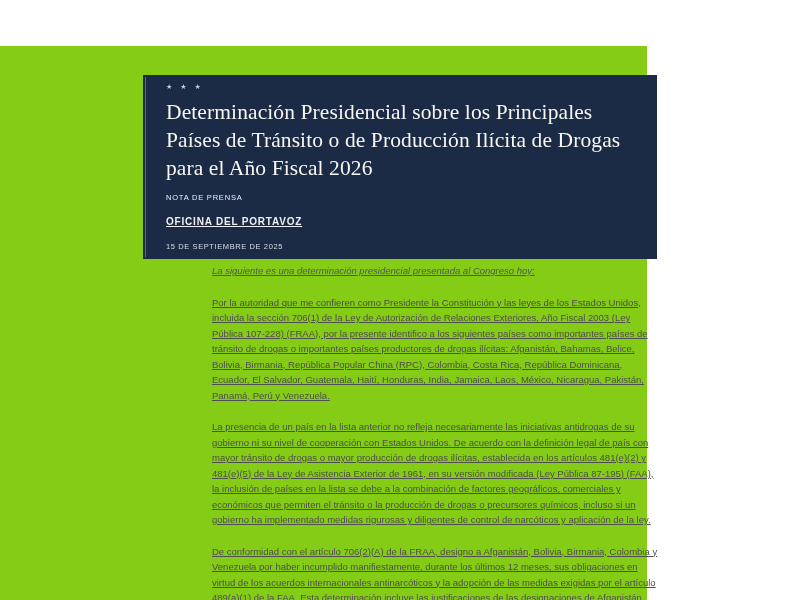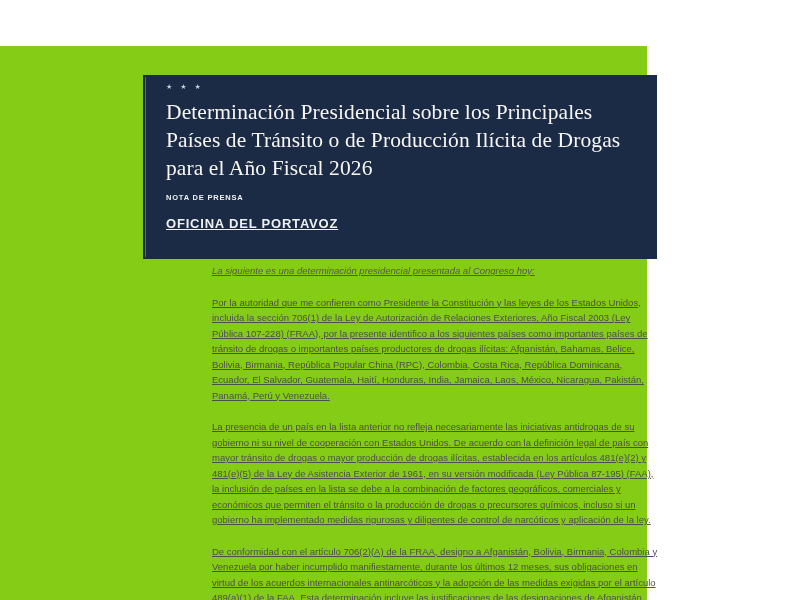--- a/index.html
+++ b/index.html
@@ -43,29 +43,29 @@
     font-weight: 400;
     font-size: 21.5px;
     line-height: 28px;
     color: #f7f6f2;
     letter-spacing: 0.1px;
     max-width: 495px;
   }
   .press-meta { margin-top: 11px; }
   .press-type {
     font-size: 7.5px;
-    font-weight: bold;
+    font-weight: normal;
     letter-spacing: 0.8px;
     color: #eef0f3;
     text-transform: uppercase;
   }
   .press-office {
     display: inline-block;
     margin-top: 14px;
-    font-size: 13px;
+    font-size: 10px;
     font-weight: bold;
     letter-spacing: 0.8px;
     color: #eef0f3;
     text-transform: uppercase;
     text-decoration: underline;
     cursor: pointer;
   }
   .press-date {
     margin-top: 13px;
     font-size: 7.5px;
@@ -95,20 +95,21 @@
 
 <div class="canvas">
 
   <header class="press-header">
     <div class="accent-line"></div>
     <div class="stars">★ ★ ★</div>
     <h1 class="press-title">Determinación Presidencial sobre los Principales Países de Tránsito o de Producción Ilícita de Drogas para el Año Fiscal 2026</h1>
     <div class="press-meta">
       <div class="press-type">NOTA DE PRENSA</div>
       <a class="press-office">OFICINA DEL PORTAVOZ</a>
+      <div class="press-date">15 DE SEPTIEMBRE DE 2025</div>
     </div>
   </header>
 
   <main class="press-body">
     <p class="intro-line">La siguiente es una determinación presidencial presentada al Congreso hoy:</p>
     <p>Por la autoridad que me confieren como Presidente la Constitución y las leyes de los Estados Unidos, incluida la sección 706(1) de la Ley de Autorización de Relaciones Exteriores, Año Fiscal 2003 (Ley Pública 107-228) (FRAA), por la presente identifico a los siguientes países como importantes países de tránsito de drogas o importantes países productores de drogas ilícitas: Afganistán, Bahamas, Belice, Bolivia, Birmania, República Popular China (RPC), Colombia, Costa Rica, República Dominicana, Ecuador, El Salvador, Guatemala, Haití, Honduras, India, Jamaica, Laos, México, Nicaragua, Pakistán, Panamá, Perú y Venezuela.</p>
     <p>La presencia de un país en la lista anterior no refleja necesariamente las iniciativas antidrogas de su gobierno ni su nivel de cooperación con Estados Unidos. De acuerdo con la definición legal de país con mayor tránsito de drogas o mayor producción de drogas ilícitas, establecida en los artículos 481(e)(2) y 481(e)(5) de la Ley de Asistencia Exterior de 1961, en su versión modificada (Ley Pública 87-195) (FAA), la inclusión de países en la lista se debe a la combinación de factores geográficos, comerciales y económicos que permiten el tránsito o la producción de drogas o precursores químicos, incluso si un gobierno ha implementado medidas rigurosas y diligentes de control de narcóticos y aplicación de la ley.</p>
     <p>De conformidad con el artículo 706(2)(A) de la FRAA, designo a Afganistán, Bolivia, Birmania, Colombia y Venezuela por haber incumplido manifiestamente, durante los últimos 12 meses, sus obligaciones en virtud de los acuerdos internacionales antinarcóticos y la adopción de las medidas exigidas por el artículo 489(a)(1) de la FAA. Esta determinación incluye las justificaciones de las designaciones de Afganistán, Bolivia, Birmania, Colombia y Venezuela, según lo exige el artículo 706(2)(B) de la FRAA. Asimismo, he determinado, de conformidad con lo dispuesto en el artículo 706(3)(A) de la FRAA, que la asistencia de Estados Unidos a Bolivia, Birmania, Colombia y Venezuela es vital para los intereses nacionales de Estados Unidos.</p>
   </main>
 

